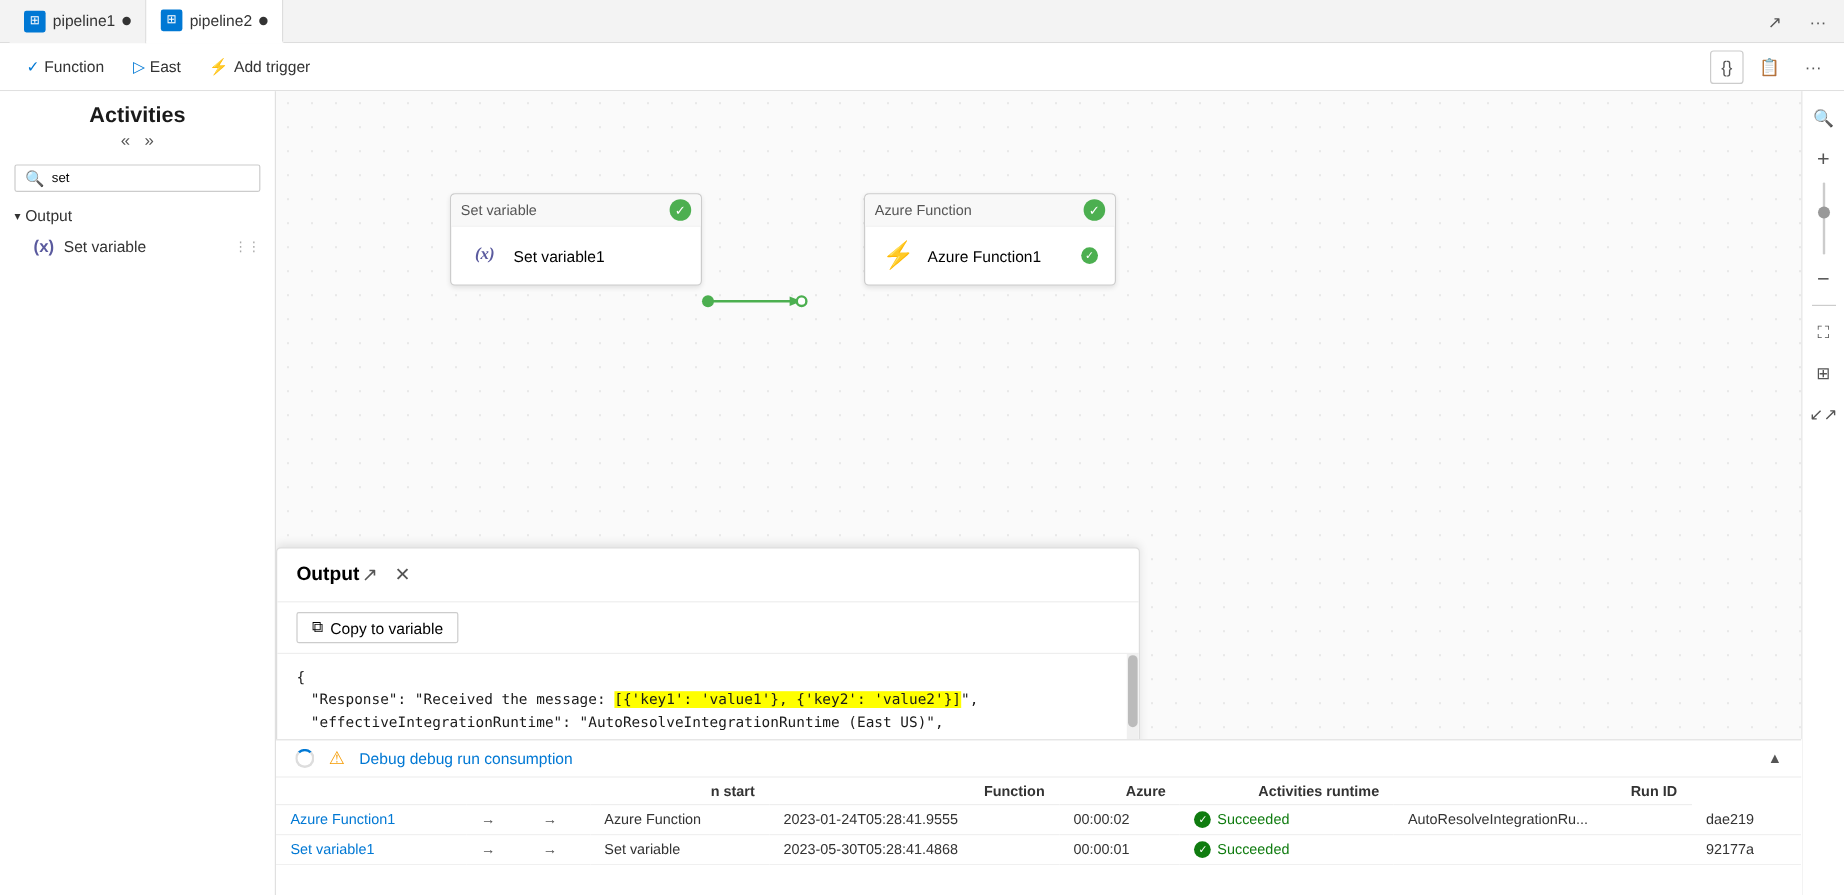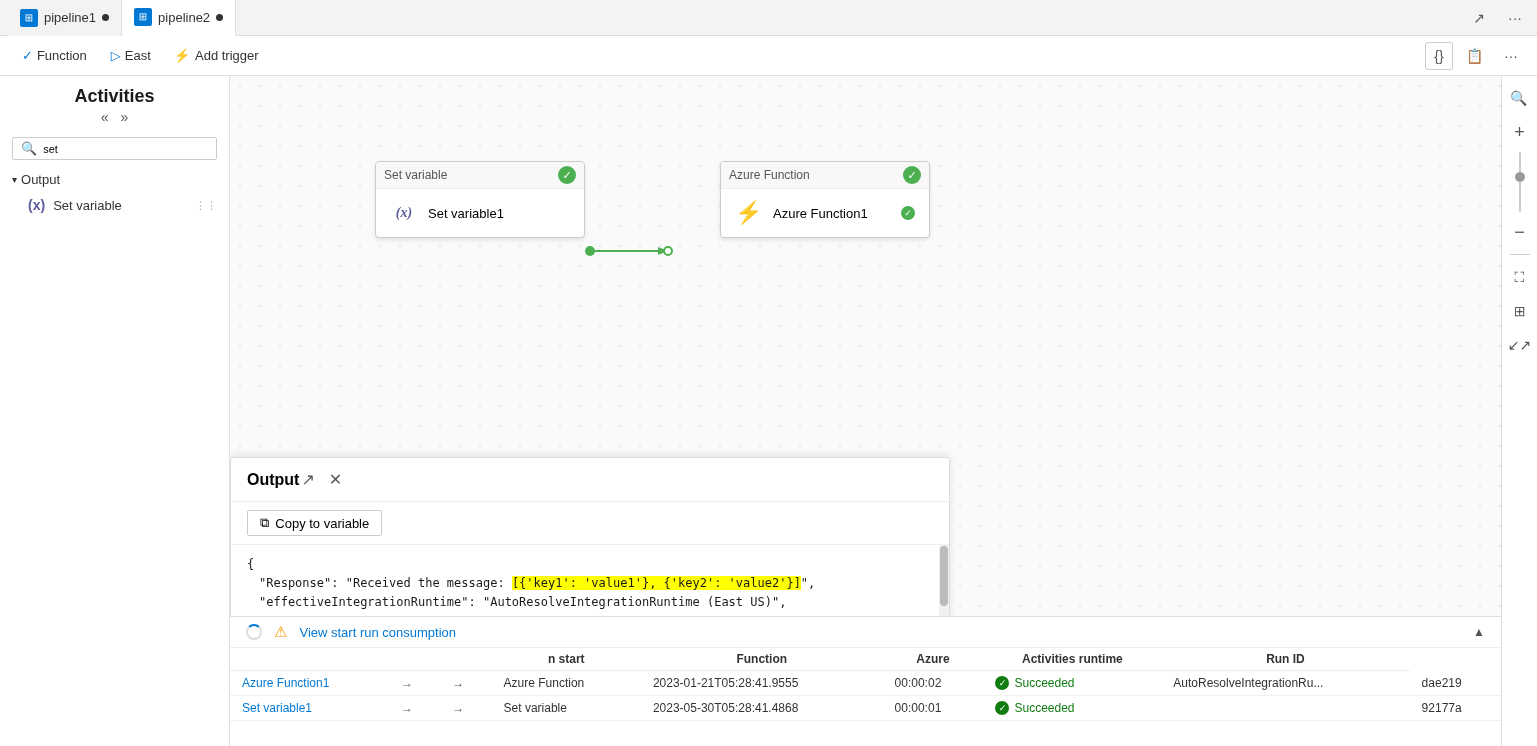--- a/index.html
+++ b/index.html
@@ -266,21 +266,21 @@
     .warning-icon { color: #f59b00; font-size: 15px; }
     .view-link { color: #0078d4; text-decoration: none; font-size: 13px; }
     .chevron-up { font-size: 12px; color: #555; cursor: pointer; }
 
     .table-area {
       overflow-x: auto;
       font-size: 12px;
     }
     table { width: 100%; border-collapse: collapse; }
     th {
-      text-align: center; padding: 4px 12px;
+      text-align: right; padding: 4px 12px;
       font-weight: 600; color: #333;
       border-bottom: 1px solid #eee;
       white-space: nowrap;
     }
     td {
       padding: 5px 12px; color: #333;
       border-bottom: 1px solid #f0f0f0;
       white-space: nowrap;
     }
     .status-success {
@@ -453,21 +453,21 @@
     <button class="right-btn" style="font-size:14px;">↙↗</button>
   </div>
 
 </div>
 
 <div class="bottom-panel" style="position:fixed; bottom:0; left:230px; right:36px; height:130px; z-index:20; background:#fff; border-top:1px solid #e0e0e0;">
   <div class="bottom-panel-header">
     <div class="bottom-status-row">
       <span class="spinner"></span>
       <span class="warning-icon">⚠</span>
-      <a class="view-link" href="#">View start run consumption</a>
+      <a class="view-link" href="#">Debug debug run consumption</a>
     </div>
     <span class="chevron-up">▲</span>
   </div>
   <div class="table-area">
     <table>
       <thead>
         <tr>
           <th></th>
           <th></th>
           <th></th>
@@ -477,21 +477,21 @@
           <th>Activities runtime</th>
           <th>Run ID</th>
         </tr>
       </thead>
       <tbody id="debug-table-body">
       <tr>
     <td style="color:#0078d4; cursor:pointer;">Azure Function1</td>
     <td style="color:#555;">→</td>
     <td style="color:#555;">→</td>
     <td>Azure Function</td>
-    <td>2023-01-21T05:28:41.9555</td>
+    <td>2023-01-24T05:28:41.9555</td>
     <td>00:00:02</td>
     <td>
       <div class="status-success">
         <span class="status-check">✓</span>
         Succeeded
       </div>
     </td>
     <td>AutoResolveIntegrationRu...</td>
     <td>dae219</td>
   </tr>

